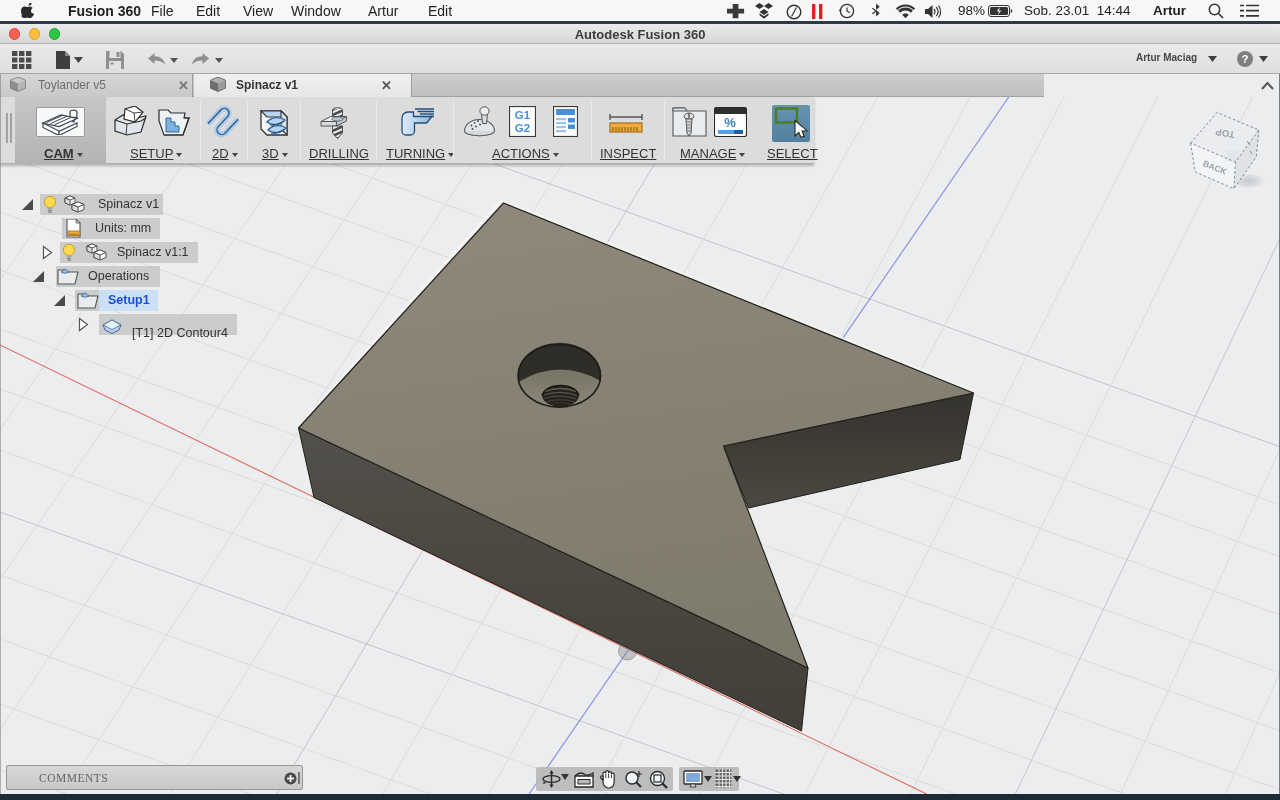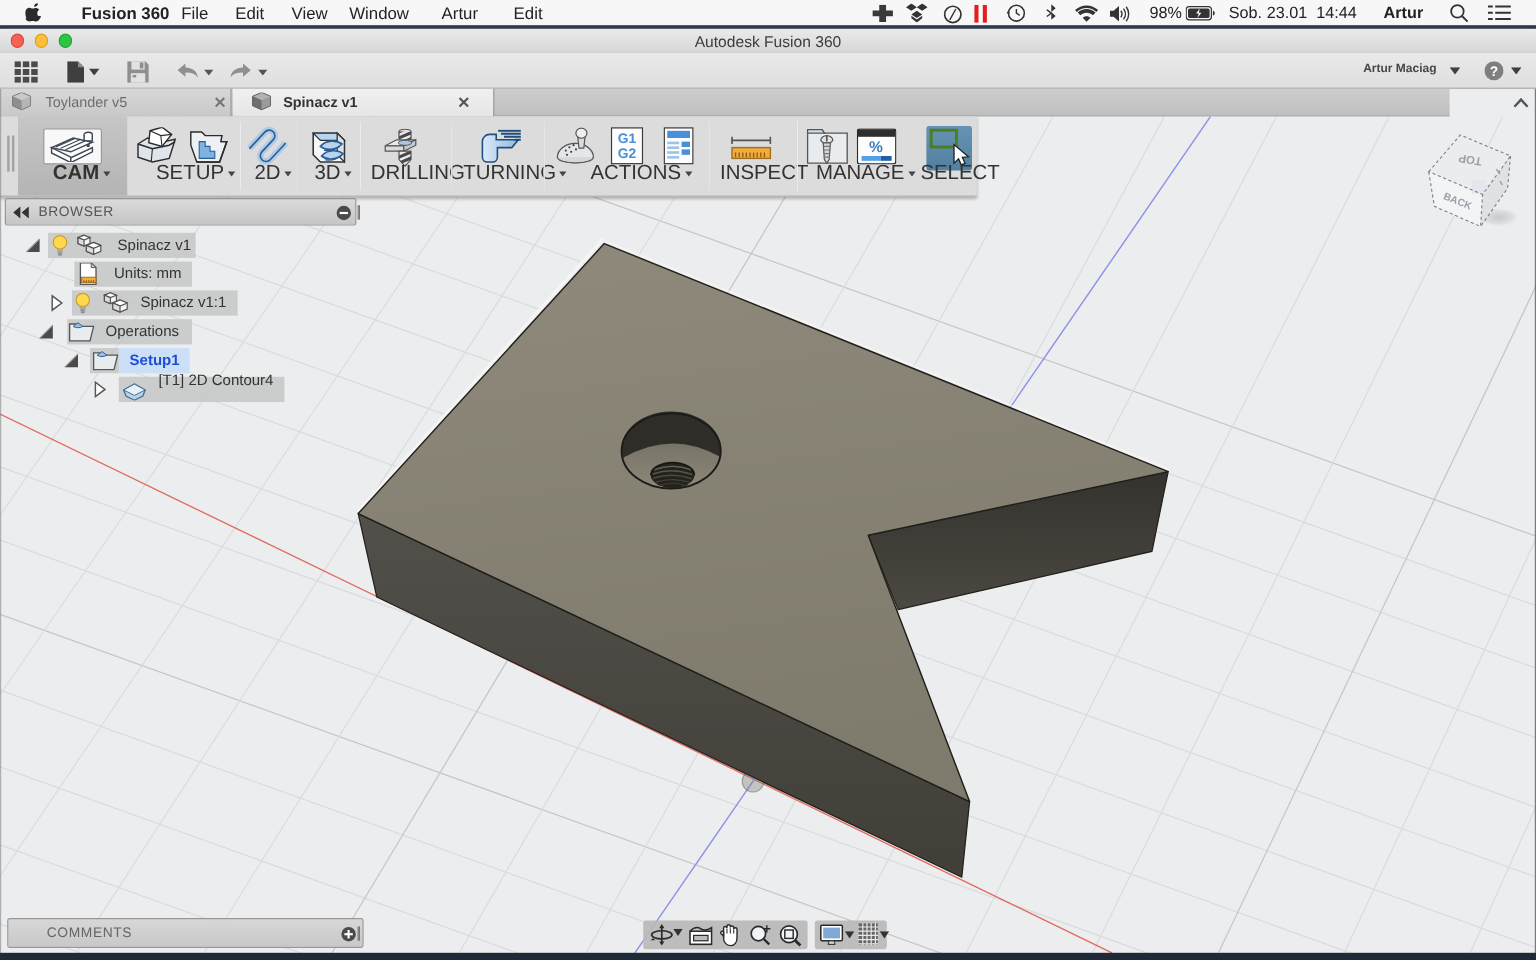--- a/index.html
+++ b/index.html
@@ -6,41 +6,41 @@
 html,body { width:1280px; height:800px; overflow:hidden; font-family:"Liberation Sans", sans-serif; background:#ecedee; }
 .abs { position:absolute; }
 #stage { position:relative; width:1280px; height:800px; }
 
 #menubar { left:0; top:0; width:1280px; height:21px; background:#f7f7f7; color:#222; font-size:14px; }
 #menubar .mi { position:absolute; top:2.5px; }
 #darkstrip { left:0; top:21px; width:1280px; height:3px; background:#2c3a49; }
 
 #titlebar { left:0; top:23.5px; width:1280px; height:20px; background:linear-gradient(#ebebeb,#d7d7d7); border-radius:5px 5px 0 0; border-bottom:1px solid #b2b2b2; }
 .tl { position:absolute; top:28.2px; width:11.6px; height:11.6px; border-radius:50%; }
-#title { position:absolute; top:26.5px; left:0; width:1280px; text-align:center; font-size:13px; color:#3c3c3c; }
+#title { position:absolute; top:26.5px; left:0; width:1280px; text-align:center; font-size:13px; color:#3c3c3c;font-weight:bold; }
 
 #toolrow { left:0; top:44px; width:1280px; height:29.5px; background:linear-gradient(#e9e9e9,#dfdfdf); border-bottom:1px solid #a7a7a7; }
 
-#tabbar { left:0; top:74px; width:1208px; height:23px; background:linear-gradient(#cdcdcd,#bfbfbf); border-bottom:1px solid #a2a2a2;padding-left:13px; }
+#tabbar { left:0; top:74px; width:1044px; height:23px; background:linear-gradient(#cdcdcd,#bfbfbf); border-bottom:1px solid #a2a2a2;padding-left:13px; }
 .tab { position:absolute; top:0; height:22.5px; font-size:12px; }
 #tab1 { left:0; width:193px; background:linear-gradient(#d6d6d6,#c9c9c9); border-right:1px solid #9d9d9d; color:#6e6e6e; }
 #tab2 { left:194px; width:218px; background:linear-gradient(#f0f0f0,#e6e6e6); border-right:1px solid #9d9d9d; color:#333; font-weight:bold; }
 .tabx { position:absolute; top:4px; font-size:13px; font-weight:bold; color:#777; }
 
 #ribbon { left:0; top:97px; width:814px; height:67px; background:#dcdcdc; border-bottom:1px solid #b0b0b0; box-shadow:0 1.5px 2.5px rgba(0,0,0,0.25); }
-#ribbon .lbl { position:absolute; top:37px; font-size:17px; color:#333; white-space:nowrap; }
+#ribbon .lbl { position:absolute; top:49px; font-size:13px; color:#333; white-space:nowrap;text-decoration:underline; }
 #ribbon .sep { position:absolute; top:4px; height:58px; width:1px; background:#c3c3c3; border-right:1px solid #ececec; }
 .caret { display:inline-block; width:0; height:0; border-left:3.5px solid transparent; border-right:3.5px solid transparent; border-top:4px solid #444; vertical-align:middle; margin-left:3px; }
 
 #bhead { left:4px; top:165px; width:293px; height:23px; background:linear-gradient(#dadada,#c6c6c6); border:1px solid #979797; border-radius:2px; }
 .trow { position:absolute; height:21px; background:rgba(198,198,198,0.85); }
 .tlabel { position:absolute; font-size:12.5px; color:#333; top:3px; white-space:nowrap; }
 #stage span { white-space:nowrap; }
 
-#comments { left:6px; top:765px; width:297px; height:25px; background:linear-gradient(rgba(214,214,214,0.95),rgba(198,198,198,0.95)); border:1px solid #989898; border-radius:2px; }
+#comments { left:6px; top:765px; width:297px; height:25px; background:linear-gradient(rgba(214,214,214,0.95),rgba(198,198,198,0.95)); border:1px solid #989898; border-radius:2px;font-family:Liberation Serif, serif; }
 #navbar1 { left:536px; top:766.5px; width:137px; height:24px; background:rgba(184,184,184,0.92); border-radius:2px; }
 #navbar2 { left:679px; top:766.5px; width:60px; height:24px; background:rgba(184,184,184,0.92); border-radius:2px; }
 #dock { left:0; top:794px; width:1280px; height:6px; background:#1e2a37; }
 </style>
 </head>
 <body>
 <div id="stage">
 <svg id="vpsvg" class="abs" style="left:0;top:97px" width="1280" height="703" viewBox="0 0 1280 703">
 <rect x="0" y="0" width="1280" height="703" fill="#ecedee"></rect>
 <g>
@@ -440,31 +440,20 @@
   </svg>
   <div class="lbl" style="left:680px">MANAGE<span class="caret"></span></div>
 
   <div class="abs" style="left:772px;top:8px;width:38px;height:37px;background:linear-gradient(#6593b1,#54809f);border-radius:2px;"></div>
   <svg class="abs" style="left:772px;top:8px" width="38" height="37" viewBox="0 0 38 37">
     <rect x="4" y="3.5" width="21" height="14" fill="none" stroke="#4d7d21" stroke-width="2.4"></rect>
     <path d="M24 16.5v15.5l3.8-3.6 2.2 5 3.2-1.3-2.2-5 5-.4z" fill="#fff" stroke="#222" stroke-width="1.1" transform="translate(-1,-1)"></path>
   </svg>
   <div class="lbl" style="left:767px">SELECT</div>
 </div>
-<div id="bhead" class="abs">
-  <svg class="abs" style="left:6px;top:6px" width="14" height="10" viewBox="0 0 14 10">
-        <path d="M6 0v10L0 5zM13 0v10L7 5z" fill="#333"></path>
-      </svg>
-  <span class="abs" style="left:27px;top:4.5px;font-size:11.5px;color:#555;letter-spacing:0.5px">BROWSER</span>
-  <svg class="abs" style="left:275px;top:4.5px" width="13" height="13" viewBox="0 0 13 13">
-        <circle cx="6.5" cy="6.5" r="6" fill="#4a4a4a"></circle>
-        <rect x="3" y="5.6" width="7" height="1.8" fill="#fff"></rect>
-      </svg>
-  <div class="abs" style="left:292.5px;top:5px;width:1px;height:12px;border-left:1px solid #777;border-right:1px solid #777;"></div>
-</div>
 <div id="tree" class="abs" style="left:0;top:0">
   <div class="trow" style="left:40px;top:194px;width:123px"></div>
   <div class="trow" style="left:62px;top:217.5px;width:98px"></div>
   <div class="trow" style="left:60px;top:241.5px;width:138px"></div>
   <div class="trow" style="left:56px;top:265.5px;width:104px"></div>
   <div class="trow" style="left:75px;top:289.5px;width:24px"></div>
   <div class="trow" style="left:99px;top:289.5px;width:59px;background:#cbe0f6"></div>
   <div class="trow" style="left:99px;top:313.5px;width:138px"></div>
   <svg class="abs" style="left:21px;top:198px" width="13" height="13" viewBox="0 0 13 13">
         <path d="M1 12h11V1z" fill="#4a4a4a"></path>
@@ -532,21 +521,21 @@
         <path d="M4 5l4-3 4 3c-2 1.5-6 1.5-8 0z" fill="#9cc0e4" stroke="#2d5f94" stroke-width="0.8"></path>
       </svg>
   <span class="tlabel" style="left:108px;top:293px;font-weight:bold;color:#1d4ed8">Setup1</span>
   <svg class="abs" style="left:78px;top:317px" width="11" height="15" viewBox="0 0 11 15">
         <path d="M1.5 1.5v12l8-6z" fill="#fff" stroke="#555" stroke-width="1.2"></path>
       </svg>
   <svg class="abs" style="left:101px;top:316px" width="22" height="18" viewBox="0 0 22 18">
         <path d="M2 9l9-5 9 5-2 5-7 3.5L4 14z" fill="#b7d4ee" stroke="#44678a" stroke-width="1"></path>
         <path d="M2 9l9-5 9 5-9 4.5z" fill="#e8f1fa" stroke="#44678a" stroke-width="0.8"></path>
       </svg>
-  <span class="tlabel" style="left:132px;top:310px">[T1] 2D Contour4</span>
+  <span class="tlabel" style="left:132px;top:326px">[T1] 2D Contour4</span>
 </div>
 <div id="comments" class="abs">
   <span class="abs" style="left:32px;top:5.5px;font-size:11.5px;color:#666;letter-spacing:0.5px">COMMENTS</span>
   <svg class="abs" style="left:277px;top:5.5px" width="13" height="13" viewBox="0 0 13 13">
         <circle cx="6.5" cy="6.5" r="6" fill="#4a4a4a"></circle>
         <rect x="3" y="5.6" width="7" height="1.8" fill="#fff"></rect>
         <rect x="5.6" y="3" width="1.8" height="7" fill="#fff"></rect>
       </svg>
   <div class="abs" style="left:290.5px;top:6px;width:1px;height:12px;border-left:1px solid #777;border-right:1px solid #777;"></div>
 </div>

